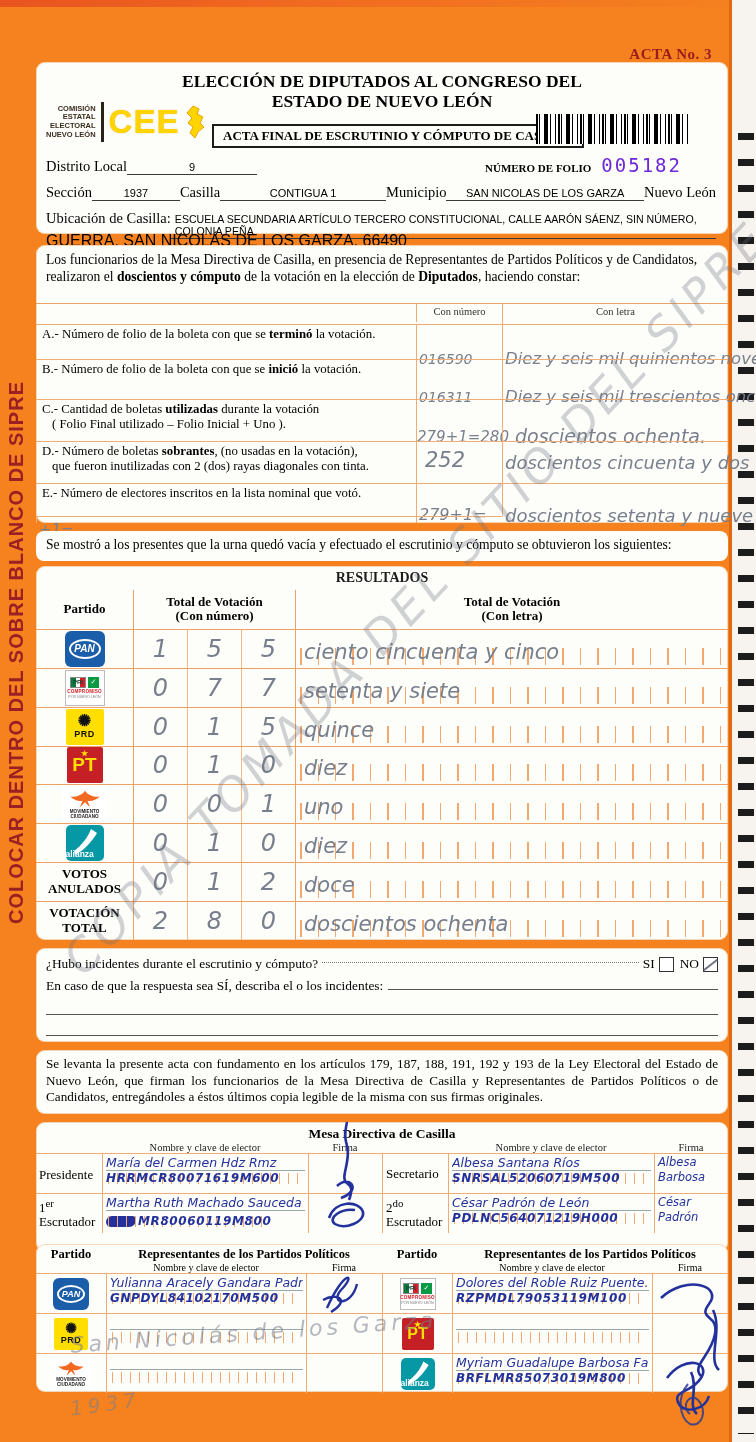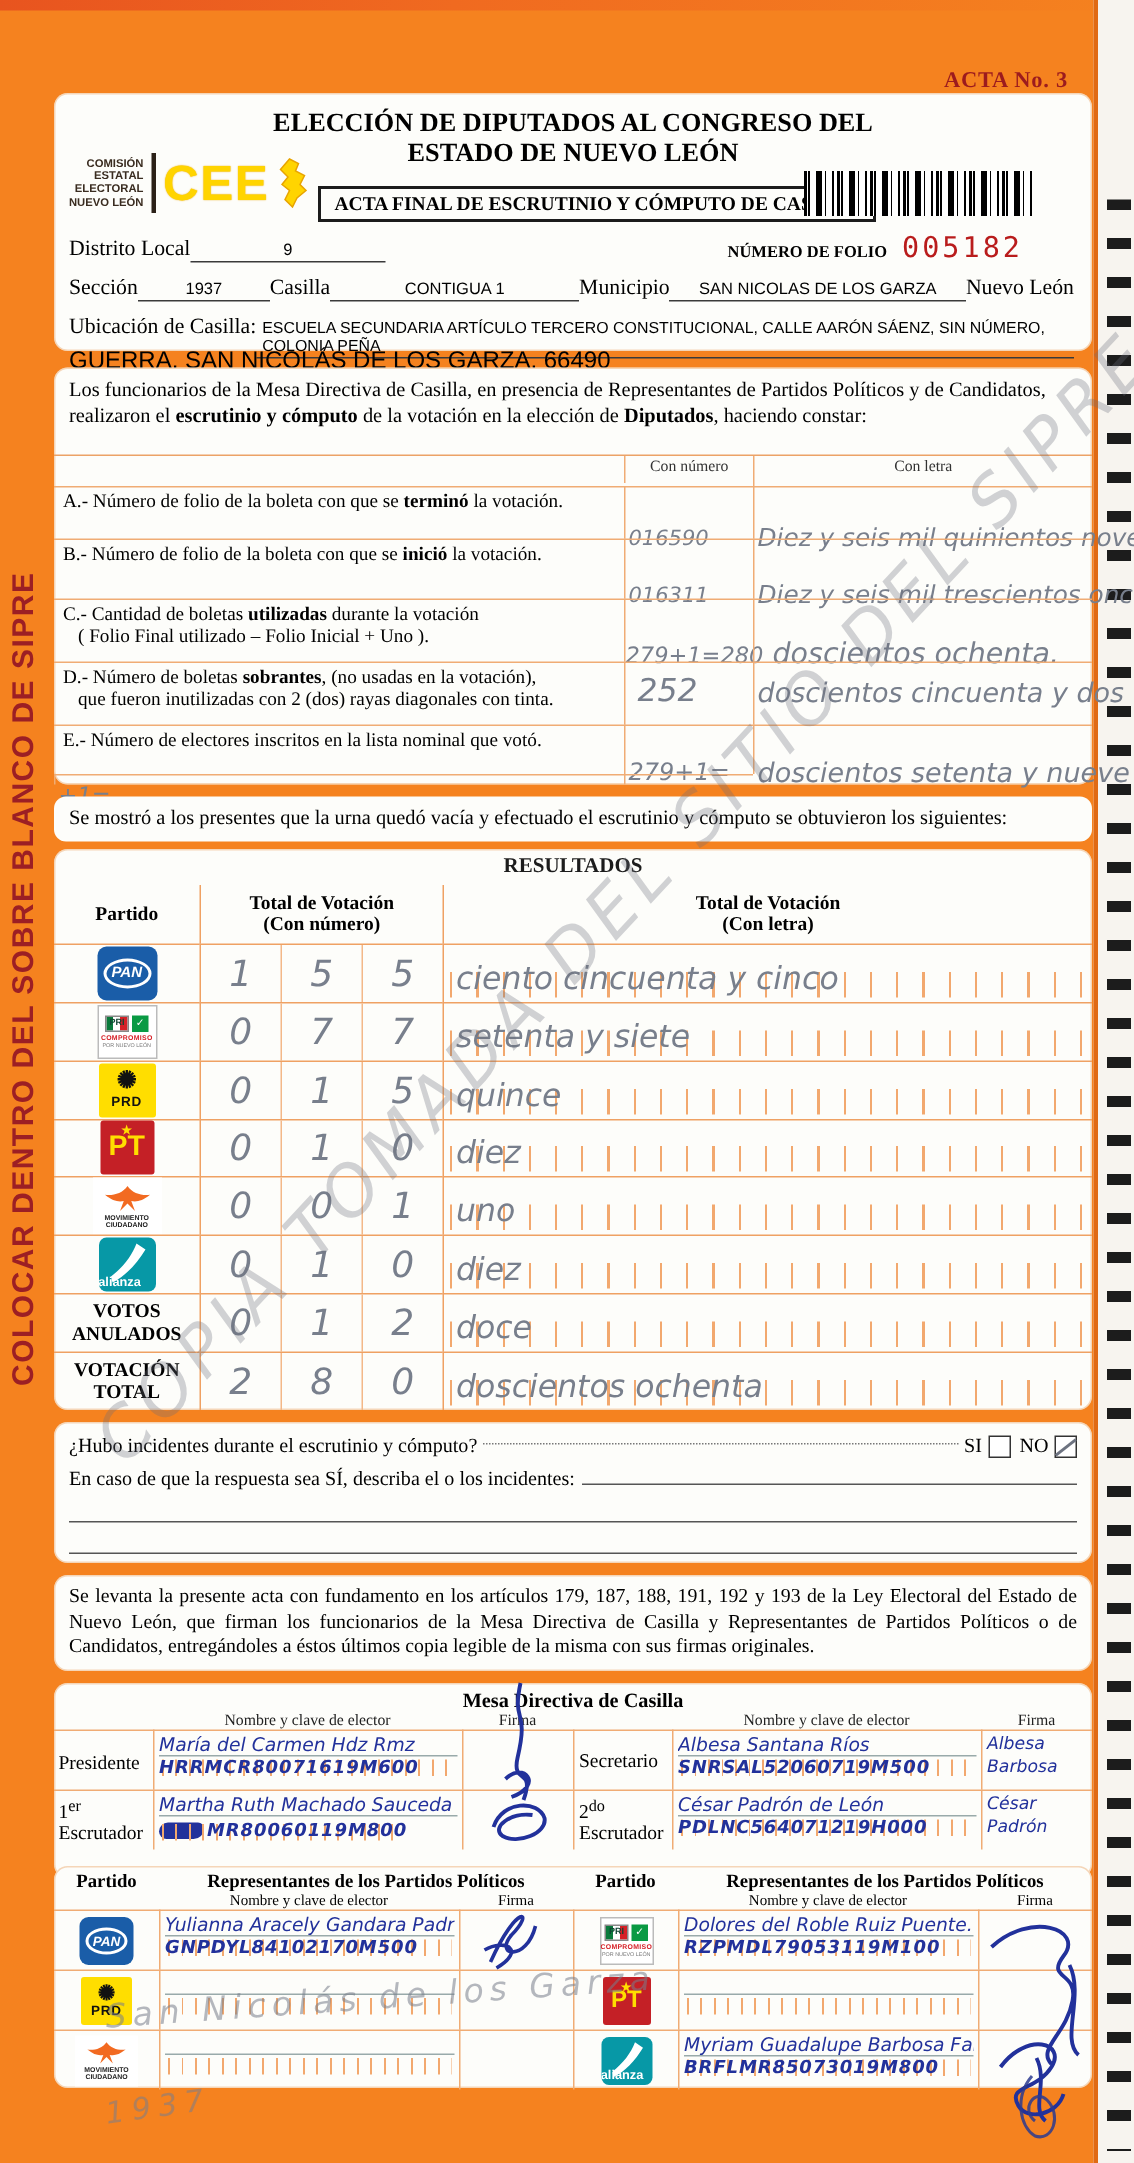--- a/index.html
+++ b/index.html
@@ -33,21 +33,21 @@
   .org-bar { width:3px; height:40px; background:#2b2118; }
   .cee { font-family:"Liberation Sans",sans-serif; font-weight:bold; font-size:33px;
     color:#FFD400; letter-spacing:1px; text-shadow:0 0 1px #e8a400; line-height:.9; }
   .nl-shape { width:22px; height:34px; }
   .subtitle-box { position:absolute; left:176px; top:62px; border:2px solid #1c1c1c;
     padding:2px 9px; font-weight:bold; font-size:13px; white-space:nowrap; }
   .barcode { position:absolute; right:40px; top:52px; width:152px; height:30px;
     background:repeating-linear-gradient(90deg,#000 0 2px,#fff 2px 3px,#000 3px 4px,#fff 4px 8px,#000 8px 12px,#fff 12px 14px,#000 14px 15px,#fff 15px 19px,#000 19px 20px,#fff 20px 22px); }
   .folio-line { position:absolute; right:46px; top:92px; display:flex; align-items:baseline; gap:10px; }
   .folio-label { font-weight:bold; font-size:11px; }
-  .folio-value { font-family:"DejaVu Sans Mono",monospace; font-size:19px; letter-spacing:2px; color:#b91c1c; }
+  .folio-value { font-family:"DejaVu Sans Mono",monospace; font-size:19px; letter-spacing:2px; color:#6d28d9; }
   .hfield { position:absolute; display:flex; align-items:baseline; font-size:14.5px; }
   .uval { border-bottom:1.3px solid #3a3a3a; text-align:center;
     font-family:"Liberation Sans",sans-serif; font-size:11px; padding:0 4px 1px; }
   .exclusive-row { position:absolute; left:8px; right:8px; top:197px; border-top:1.6px solid #555;
     display:flex; justify-content:space-between; padding:4px 14px 0; }
   .exclusive-row span { font-size:7.2px; color:#4a3c30; letter-spacing:.3px; }
 
   
   .intro { padding:7px 10px 4px; font-size:13.6px; line-height:1.22; }
   .tally { position:absolute; left:0; right:0; top:58px; bottom:0;
@@ -208,21 +208,21 @@
     </div>
     <div class="exclusive-row">
       <span>PARA USO EXCLUSIVO DE LA COMISIÓN ESTATAL ELECTORAL</span>
       <span>PARA USO EXCLUSIVO DE LA COMISIÓN ESTATAL ELECTORAL</span>
       <span>PARA USO EXCLUSIVO DE LA COMISIÓN ESTATAL ELECTORAL</span>
     </div>
   </div>
 
   <div class="panel" style="top:245px; height:278px;">
     <div class="intro">
-      <span>Los funcionarios de la Mesa Directiva de Casilla, en presencia de Representantes de Partidos Políticos  y de Candidatos, realizaron el </span><b>escrutinio y cómputo</b><span> de la votación en la elección de </span><b>Diputados</b><span>, haciendo constar:</span>
+      <span>Los funcionarios de la Mesa Directiva de Casilla, en presencia de Representantes de Partidos Políticos  y de Candidatos, realizaron el </span><b>doscientos y cómputo</b><span> de la votación en la elección de </span><b>Diputados</b><span>, haciendo constar:</span>
     </div>
     <div class="tally">
       <div class="t-grid">
         <div class="lab nohdr" style="border-top:none;"></div>
         <div class="hdr" style="height:18px;">Con número</div>
         <div class="hdr">Con letra</div>
 
         <div class="lab" style="height:34px;">
           <span>A.- Número de folio de la boleta con que se </span><b>terminó</b><span> la votación.</span>
         </div>

